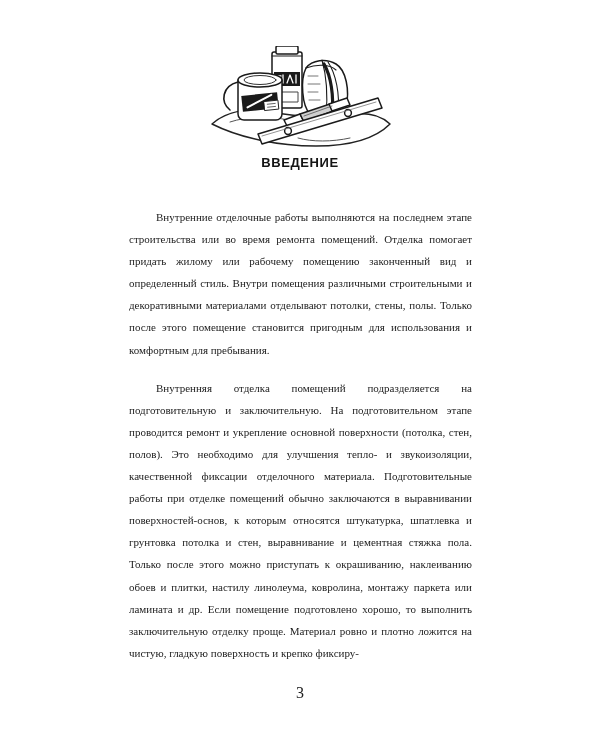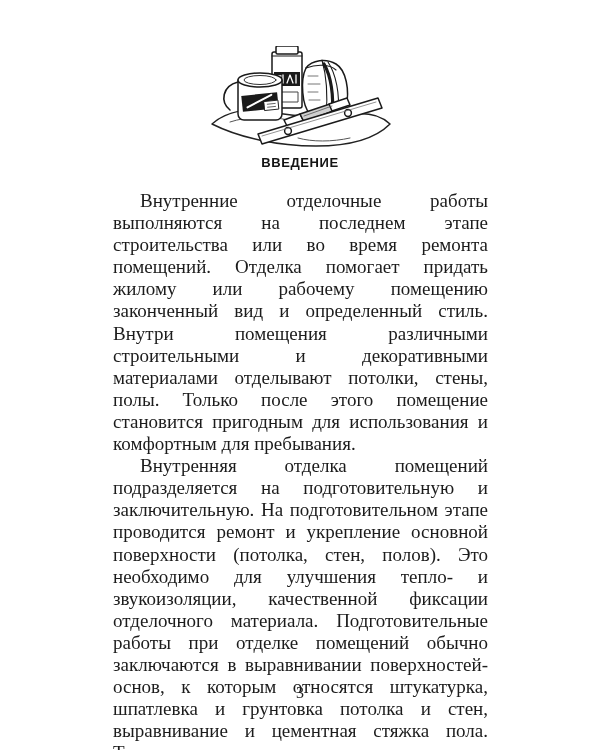--- a/index.html
+++ b/index.html
@@ -53,24 +53,24 @@
   }
 
   
   .body-column {
     position: absolute;
     left: 113px;
     top: 190px;
     width: 375px;
   }
   .body-par {
-    margin: 0;
+    margin: 16px;
     text-indent: 27px;
     text-align: justify;
-    font-size: 19px;
+    font-size: 11px;
     line-height: 22.1px;
     color: #1c1c1c;
     hyphens: manual;
     -webkit-hyphens: manual;
   }
   .body-par.last {
     text-align: justify;
   }
   .body-par + .body-par {
     margin-top: 0;

